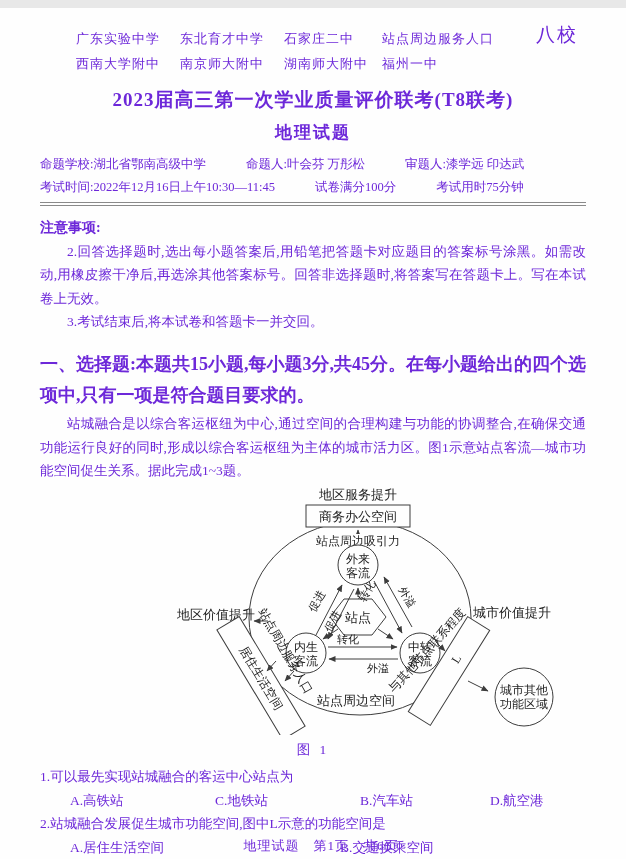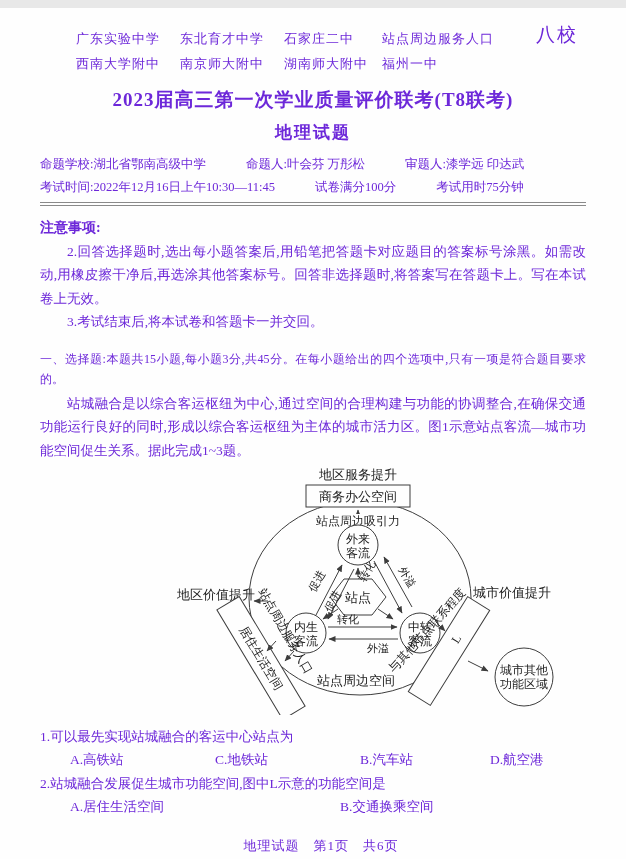--- a/index.html
+++ b/index.html
@@ -29,21 +29,21 @@
   .meta-line { display:flex; gap:40px; margin-bottom:6px; white-space:nowrap; }
 
   .double-rule { margin-top:4px; height:4px; border-top:1px solid #8a8a8a; border-bottom:1px solid #8a8a8a; }
 
   
   .notice { margin-top:10px; font-size:13.5px; line-height:1.72; }
   .notice-heading { font-weight:bold; font-size:14px; }
   .notice p { text-indent:2em; text-align:justify; }
 
   
-  .section-heading { margin-top:16px; font-size:12px; font-weight:normal; line-height:1.7; text-align:justify; }
+  .section-heading { margin-top:16px; font-size:18px; font-weight:bold; line-height:1.7; text-align:justify; }
   .passage { margin-top:2px; font-size:13.5px; line-height:1.75; text-indent:2em; text-align:justify; }
 
   
   .figure-wrap { margin-top:2px; text-align:right; }
   .figure-caption { text-align:center; font-size:13.5px; margin-top:2px; letter-spacing:3px; }
 
   
   .questions { margin-top:6px; font-size:13.5px; line-height:1.75; }
   .q-stem { text-align:justify; }
   .opts-row { display:grid; grid-template-columns:145px 145px 130px auto; margin-left:30px; }
@@ -181,20 +181,21 @@
 
         <circle class="boxfill" cx="378" cy="212" r="29"></circle>
         <text x="378" y="209" font-size="12" text-anchor="middle">城市其他</text>
         <text x="378" y="223" font-size="12" text-anchor="middle">功能区域</text>
 
         <text x="366" y="132" font-size="13" text-anchor="middle">城市价值提升</text>
 
         <text x="210" y="220" font-size="13" text-anchor="middle">站点周边空间</text>
       </svg>
     </div>
+    <div class="figure-caption">图 1</div>
 
     <div class="questions">
       <div class="q-stem">1.可以最先实现站城融合的客运中心站点为</div>
       <div class="opts-row">
         <span>A.高铁站</span>
         <span>C.地铁站</span>
         <span>B.汽车站</span>
         <span>D.航空港</span>
       </div>
       <div class="q-stem">2.站城融合发展促生城市功能空间,图中L示意的功能空间是</div>

